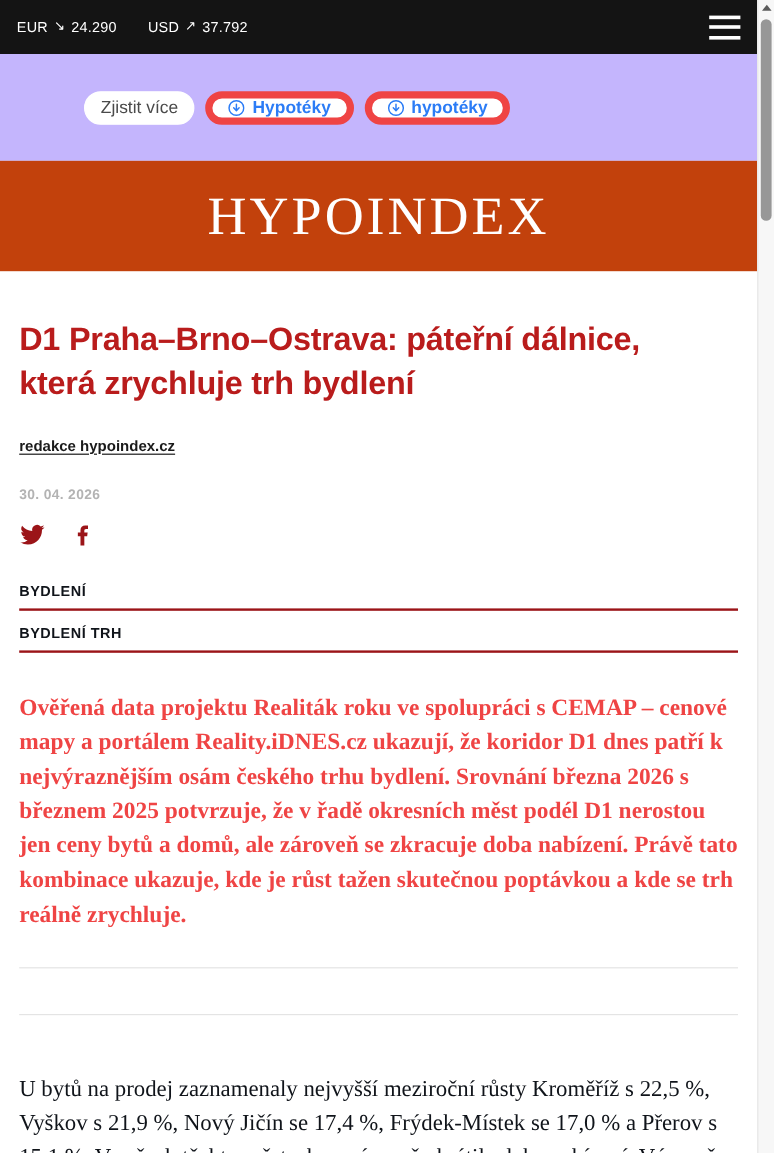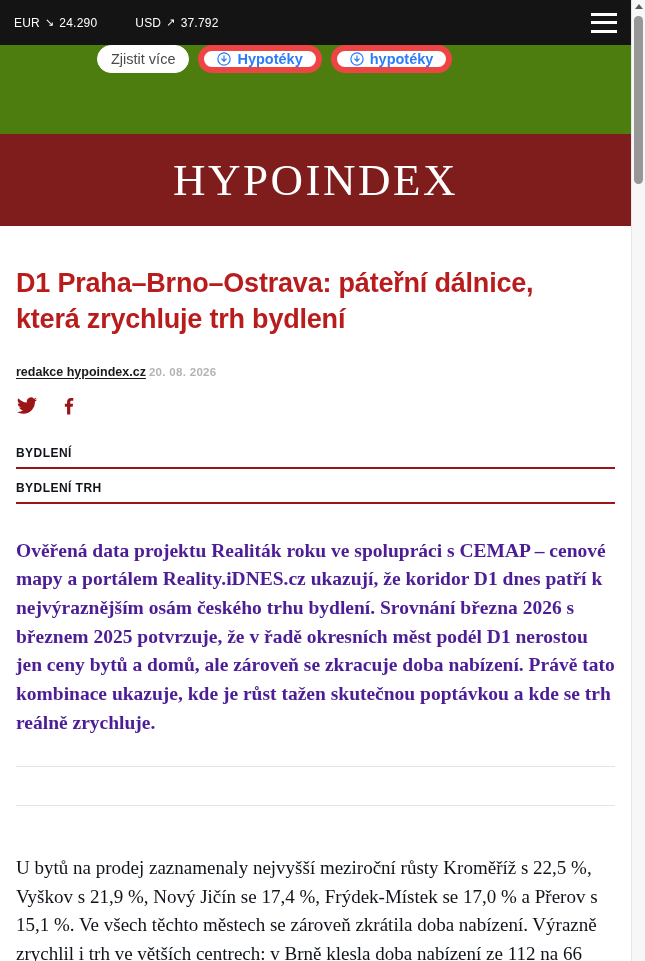--- a/index.html
+++ b/index.html
@@ -35,21 +35,21 @@
     position: relative;
     height: 45px;
     background: #141414;
     display: flex;
     align-items: center;
     padding: 0 0 0 14px;
   }
   .ticker-group {
     display: flex;
     align-items: center;
-    gap: 38px;
+    gap: 26px;
   }
   .ticker-item {
     display: flex;
     align-items: center;
     gap: 5px;
     color: #ffffff;
     font-size: 12px;
     letter-spacing: .2px;
     white-space: nowrap;
   }
@@ -72,24 +72,25 @@
   .hamburger span {
     display: block;
     height: 3px;
     width: 100%;
     background: #ffffff;
   }
 
   
   .pills-bar {
     height: 89px;
-    background: #4d7c0f;
-    display: flex;
+    background: #c4b5fd;
+    display: flex;
+    align-items: center;
     gap: 9px;
-    padding-left: 97px;
+    padding-left: 70px;
   }
   .pill {
     display: inline-flex;
     align-items: center;
     gap: 6px;
     height: 28px;
     padding: 0 13px;
     border-radius: 14px;
     font-size: 14.5px;
     white-space: nowrap;
@@ -112,21 +113,21 @@
     width: 14px;
     height: 14px;
     flex: 0 0 14px;
     line-height: 0;
   }
   .pill-icon svg { display: block; }
 
   
   .masthead {
     height: 92px;
-    background: #7f1d1d;
+    background: #c2410c;
     display: flex;
     align-items: center;
     justify-content: center;
   }
   .logo-text {
     color: #ffffff;
     font-family: "Liberation Serif", serif;
     font-size: 45px;
     letter-spacing: 2.5px;
     font-weight: 400;
@@ -145,21 +146,22 @@
     font-weight: 700;
     color: #b91c1c;
     letter-spacing: -0.2px;
     max-width: 540px;
   }
 
   .byline {
     margin-top: 27px;
     display: flex;
     align-items: baseline;
-    gap: 3px;
+    gap: 28px;
+    flex-direction: column;
   }
   .byline-author {
     font-size: 12.5px;
     font-weight: 700;
     color: #1a1a1a;
     text-decoration: underline;
     text-underline-offset: 2px;
     cursor: pointer;
   }
   .byline-date {
@@ -200,21 +202,21 @@
     cursor: pointer;
     white-space: nowrap;
   }
 
   .perex {
     margin-top: 33px;
     font-family: "Liberation Serif", serif;
     font-size: 19.5px;
     line-height: 1.47;
     font-weight: 700;
-    color: #4c1d95;
+    color: #ef4444;
   }
 
   .slot {
     margin-top: 29px;
     height: 40px;
     border-top: 1px solid #e4e4e4;
     border-bottom: 1px solid #e4e4e4;
   }
 
   .body-para {
@@ -326,21 +328,21 @@
     <div class="masthead">
       <div class="logo-text">HYPOINDEX</div>
     </div>
 
     <div class="article">
 
       <h1 class="headline">D1 Praha–Brno–Ostrava: páteřní dálnice, která zrychluje trh bydlení</h1>
 
       <div class="byline">
         <span class="byline-author">redakce hypoindex.cz</span>
-        <span class="byline-date">20. 08. 2026</span>
+        <span class="byline-date">30. 04. 2026</span>
       </div>
 
       <div class="social-row">
         <span class="social-icon">
           <svg width="22" height="22" viewBox="0 0 24 24">
             <path fill="#9b1418" d="M23 4.8a8.9 8.9 0 0 1-2.6.73A4.5 4.5 0 0 0 22.4 3a9 9 0 0 1-2.86 1.1 4.5 4.5 0 0 0-7.66 4.1A12.8 12.8 0 0 1 2.6 3.5a4.5 4.5 0 0 0 1.4 6 4.4 4.4 0 0 1-2.05-.56v.06a4.5 4.5 0 0 0 3.6 4.4 4.5 4.5 0 0 1-2.03.08 4.5 4.5 0 0 0 4.2 3.12A9 9 0 0 1 1 18.5a12.7 12.7 0 0 0 6.9 2c8.28 0 12.8-6.86 12.8-12.8v-.58A9.1 9.1 0 0 0 23 4.8z"></path>
           </svg>
         </span>
         <span class="social-icon">
           <svg width="22" height="22" viewBox="0 0 24 24">

